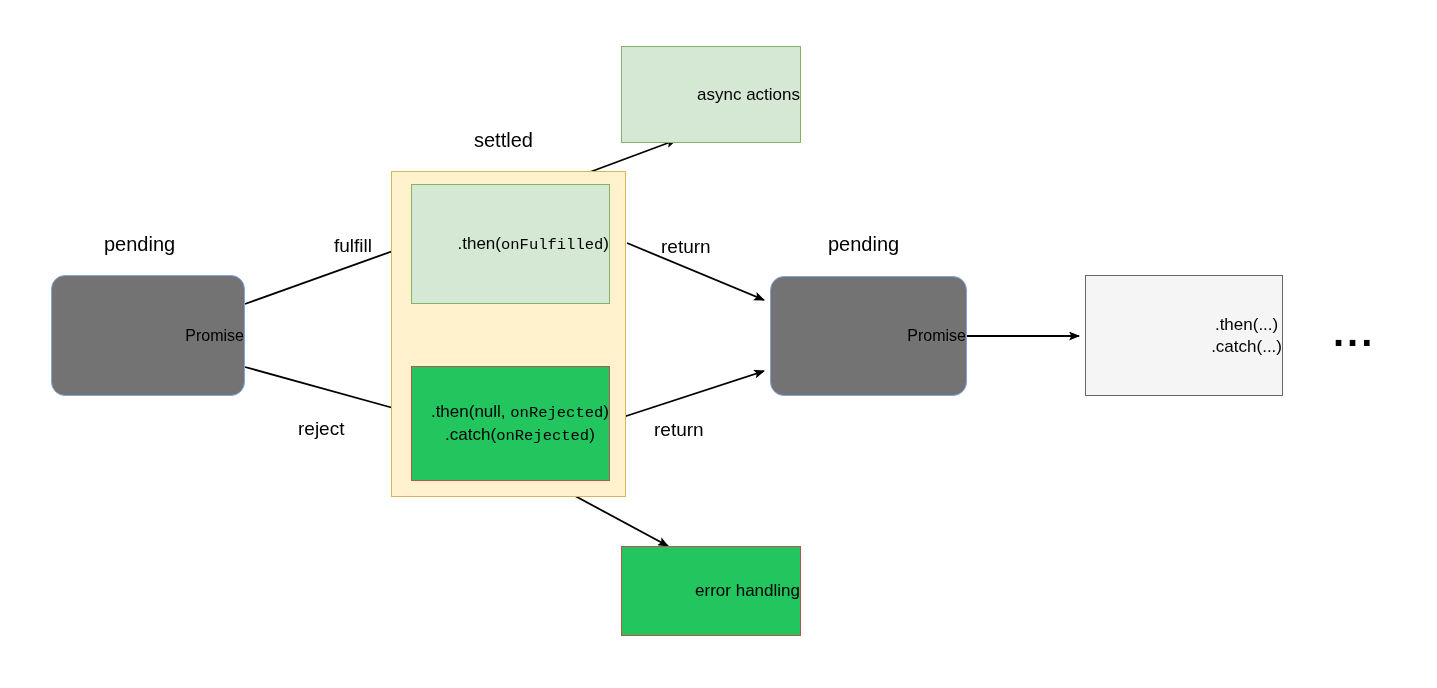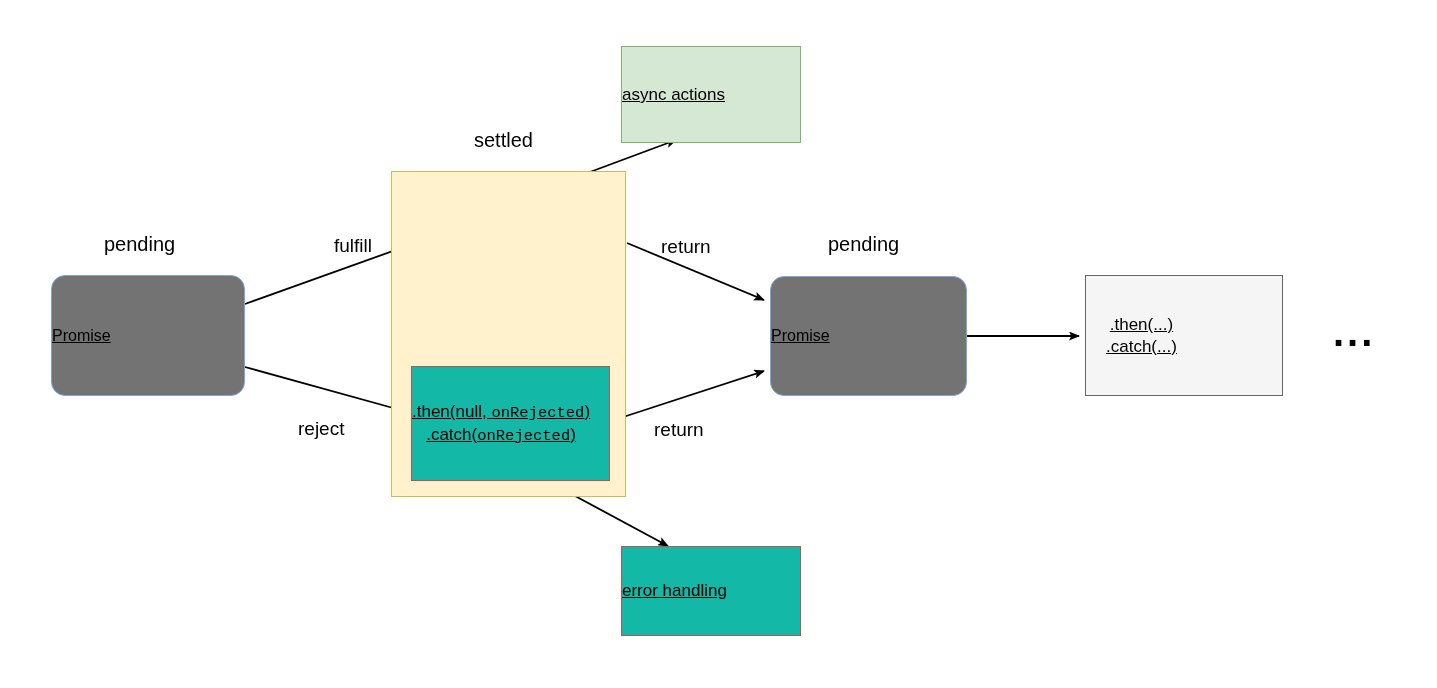--- a/index.html
+++ b/index.html
@@ -13,44 +13,43 @@
     height: 688px;
     background: #ffffff;
     font-family: "Liberation Sans", sans-serif;
     overflow: hidden;
   }
   .node {
     position: absolute;
     box-sizing: border-box;
     display: flex;
     align-items: center;
-    justify-content: flex-start;
+    justify-content: flex-end;
     text-align: center;
     color: #000000;
     line-height: 1.25;
-    text-decoration: underline;
   }
   .promise-node {
     border-radius: 14px;
     border: 1.4px solid #7ea6d9;
     background: #737373;
     font-size: 16px;
   }
   .group-box {
     border: 1.6px solid #d6b656;
     background: #fff2cc;
   }
   .green-box {
     border: 1.6px solid #82b366;
     background: #d5e8d4;
     font-size: 17px;
   }
   .red-box {
     border: 1.6px solid #b85450;
-    background: #14b8a6;
+    background: #22c55e;
     font-size: 17px;
   }
   .gray-box {
     border: 1.6px solid #666666;
     background: #f5f5f5;
     font-size: 17px;
   }
   .mono {
     font-family: "Liberation Mono", "DejaVu Sans Mono", monospace;
     font-size: 15.5px;
@@ -122,20 +121,25 @@
       <path d="M614,420 L764,371" fill="none" stroke="#000000" stroke-width="1.8" marker-end="url(#arrowhead)"></path>
     </g>
 
     <g>
       <path d="M967,336 L1079,336" fill="none" stroke="#000000" stroke-width="1.8" marker-end="url(#arrowhead)"></path>
     </g>
   </svg>
 
   <div class="node group-box" style="left:391px; top:171px; width:235px; height:326px;"></div>
 
+  <div class="node green-box" style="left:411px; top:184px; width:199px; height:120px;">
+    <span>
+      <span>.then(</span><span class="mono">onFulfilled</span><span>)</span>
+    </span>
+  </div>
 
   <div class="node red-box" style="left:411px; top:366px; width:199px; height:115px;">
     <span>
       <span class="txt-line"><span>.then(null, </span><span class="mono">onRejected</span><span>)</span></span>
       <span class="txt-line"><span>.catch(</span><span class="mono">onRejected</span><span>)</span></span>
     </span>
   </div>
 
   <div class="node promise-node" style="left:51px; top:275px; width:194px; height:121px;">
     <span>Promise</span>

